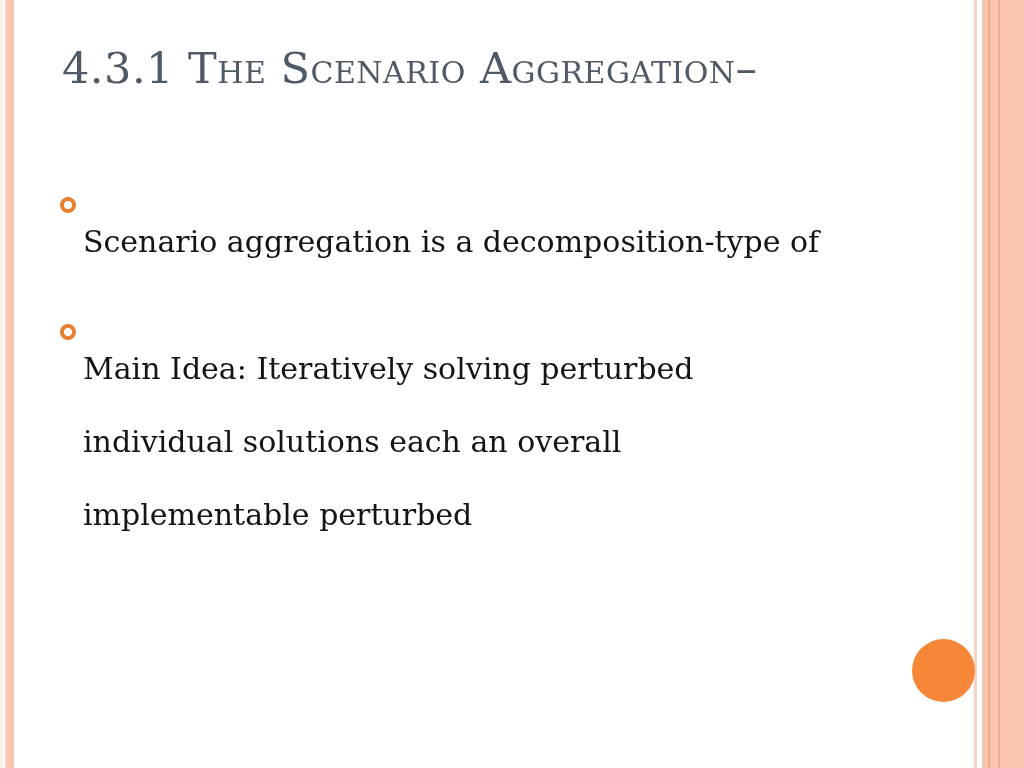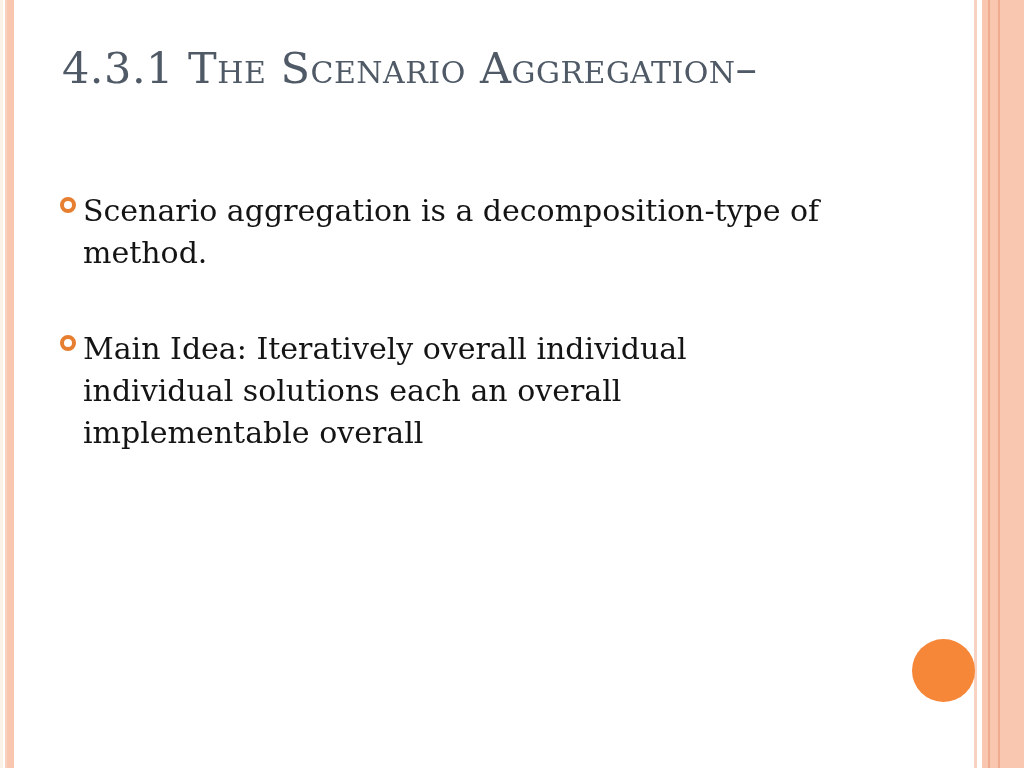--- a/index.html
+++ b/index.html
@@ -78,21 +78,21 @@
   .ring {
     flex-shrink: 0;
     width: 8px;
     height: 8px;
     border: 4px solid var(--bullet-ring, #E67F30);
     border-radius: 50%;
     margin-top: 7px;
     margin-right: 7px;
     background: #ffffff;
   }
-  .bullet-text .line { white-space: nowrap; }
+  .bullet-text .line { white-space: nowrap; margin-top: 31px; }
   .bullet-text b { font-weight: normal; }
 </style>
 </head>
 <body>
 
 <div class="slide">
 
   <div>
     <div class="stripe ls1"></div>
     <div class="stripe ls2"></div>
@@ -115,27 +115,26 @@
   <div class="title">
     <div class="tline">4.3.1 The Scenario Aggregation–</div>
   </div>
 
   <div class="content">
 
     <div class="bullet first">
       <span class="ring"></span>
       <div class="bullet-text">
         <div class="line"><span>Scenario aggregation is a decomposition-type of</span></div>
-        <div class="line"><span>method.</span></div>
       </div>
     </div>
 
     <div class="bullet">
       <span class="ring"></span>
       <div class="bullet-text">
-        <div class="line"><b>Main Idea:</b><span> Iteratively overall individual</span></div>
+        <div class="line"><b>Main Idea:</b><span> Iteratively solving perturbed</span></div>
         <div class="line"><span>individual solutions each an overall</span></div>
-        <div class="line"><span>implementable overall</span></div>
+        <div class="line"><span>implementable perturbed</span></div>
       </div>
     </div>
 
   </div>
 </div>
 
 </body></html>

